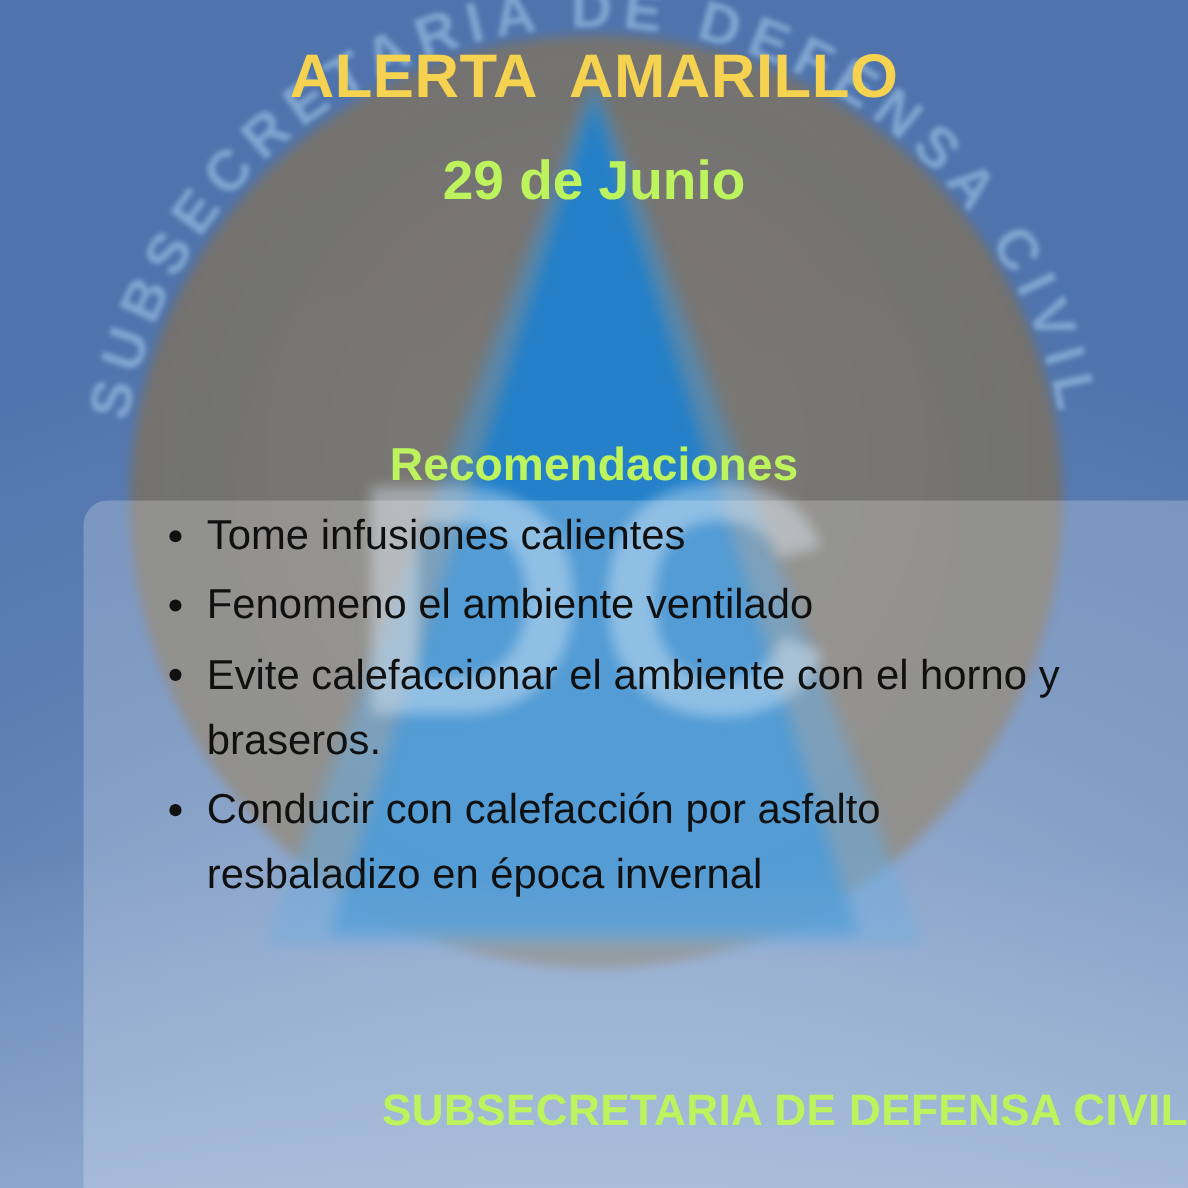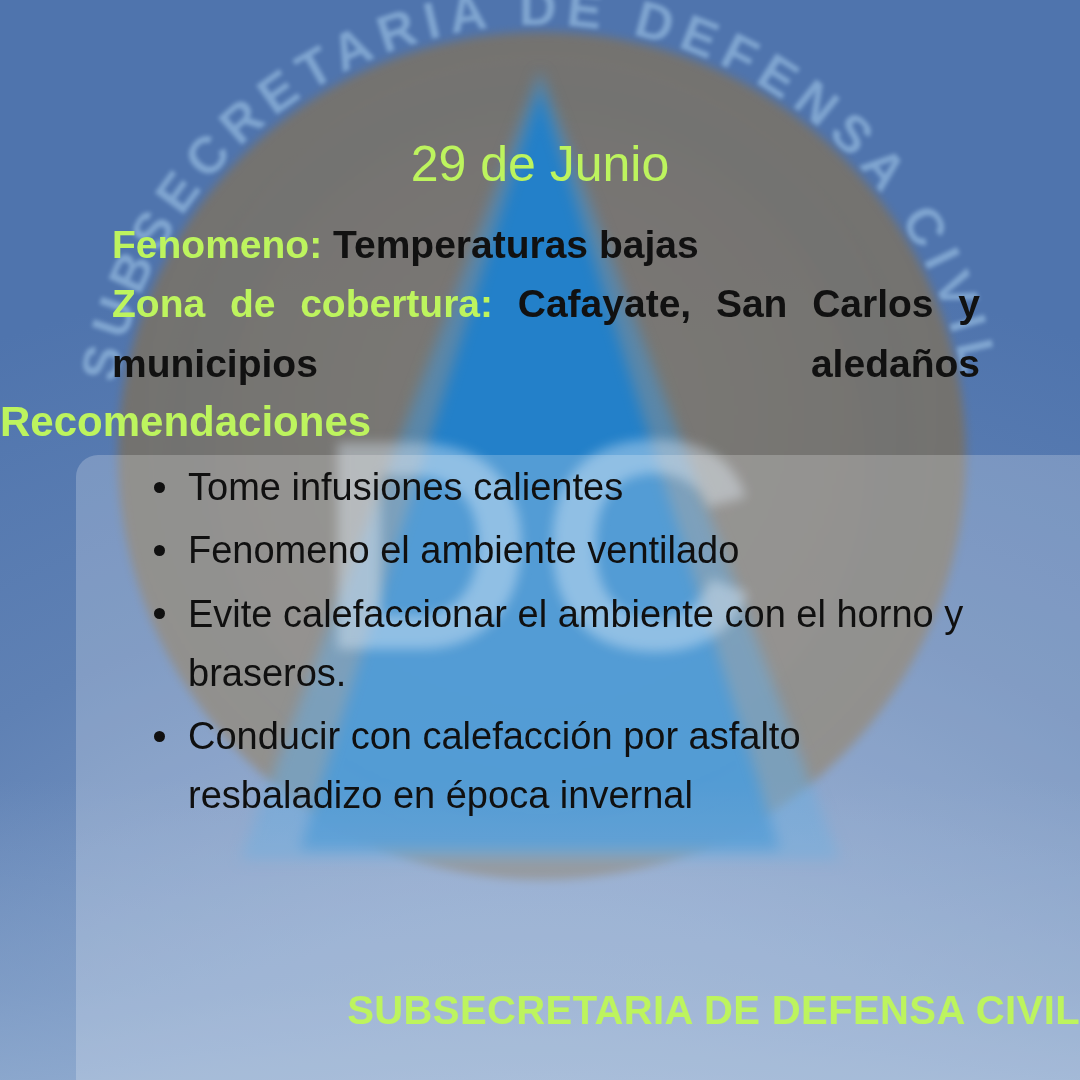--- a/index.html
+++ b/index.html
@@ -116,21 +116,21 @@
     font-size:56px;
     letter-spacing:.5px;
     color:#f5d24f;
     line-height:1.05;
     white-space:pre;
   }
 
   .subtitle{
     position:absolute;top:138px;left:0;width:1080px;
     text-align:center;
-    font-weight:400;
+    font-weight:700;
     font-size:50px;
     color:#bdf45e;
     line-height:1.05;
   }
 
   .info{
     position:absolute;top:215px;left:112px;width:868px;
     font-weight:700;
     font-size:39px;
     line-height:1.52;
@@ -138,20 +138,21 @@
     text-align:justify;
     text-justify:inter-word;
   }
   .info .lbl{color:#bdf45e;}
   .info p{margin:0;}
   .info p.justified{text-align:justify;}
   .info p.justified::after{content:"";display:inline-block;width:100%;}
 
   .rec-head{
     position:absolute;top:398px;left:0;width:1080px;
+    text-align:center;
     font-weight:700;
     font-size:42px;
     color:#bdf45e;
   }
 
   .bullets{
     position:absolute;top:458px;left:150px;width:820px;
     margin:0;padding:0;
     list-style:none;
     font-weight:400;
@@ -209,31 +210,24 @@
 
     <div class="emblem-dc">DC</div>
 
     <div class="bg-bottom-wash"></div>
   </div>
 
   <div class="panel"></div>
 
   <div class="content">
 
+    <div class="title">ALERTA  AMARILLO</div>
 
     <div class="subtitle">29 de Junio</div>
 
-    <div class="info">
-      <p>
-        <span class="lbl">Fenomeno:</span><span> Temperaturas bajas</span>
-      </p>
-      <p class="justified">
-        <span class="lbl">Zona de cobertura:</span><span> Cafayate, San Carlos y municipios aledaños</span>
-      </p>
-    </div>
 
     <div class="rec-head">Recomendaciones</div>
 
     <ul class="bullets">
       <li>Tome infusiones calientes</li>
       <li>Fenomeno el ambiente ventilado</li>
       <li>Evite calefaccionar el ambiente con el horno y braseros.</li>
       <li>Conducir con calefacción por asfalto resbaladizo en época invernal</li>
     </ul>
 

